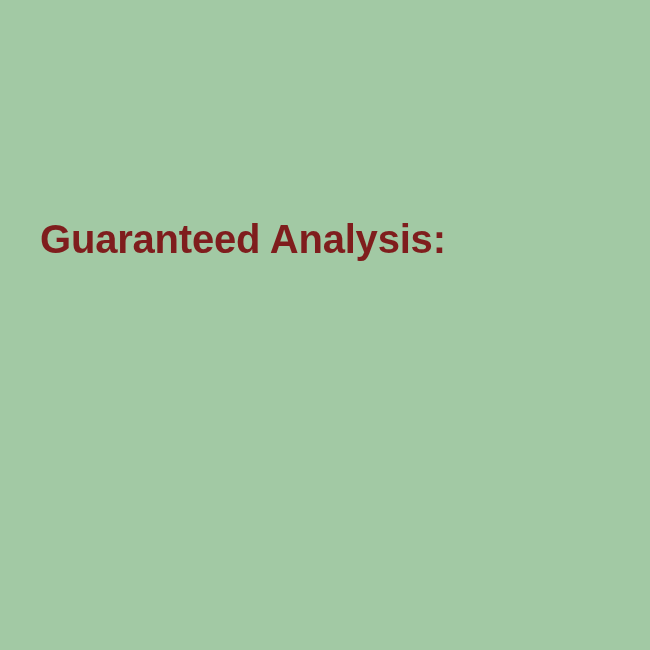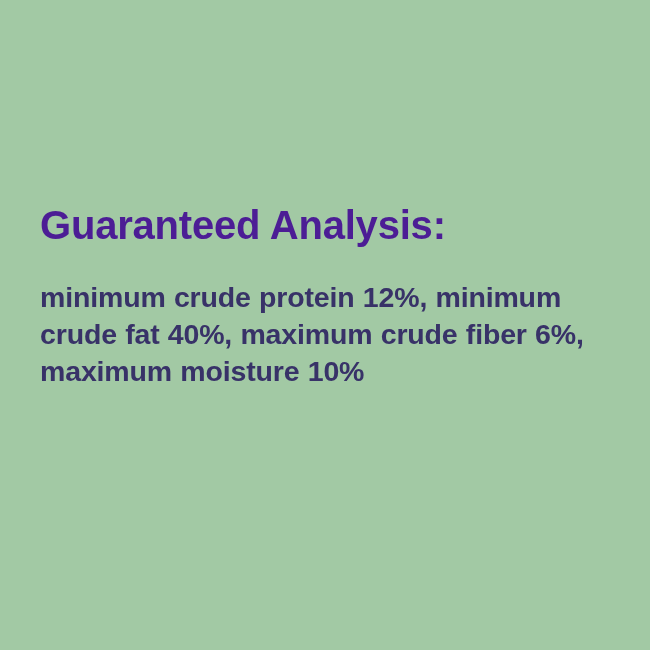--- a/index.html
+++ b/index.html
@@ -51,19 +51,18 @@
     word-spacing: 0.5px;
   }
 </style>
 </head>
 <body>
 
 <div id="card" style="background: rgb(162, 201, 164);">
 
   <div id="content-block">
 
-    <h1 id="heading" style="color: #4c1d95;">Guaranteed Analysis:</h1>
+    <h1 id="heading" style="color: #7f1d1d; margin-top: 14px;">Guaranteed Analysis:</h1>
 
-    <p id="analysis-body" style="color: rgb(56, 50, 104);">minimum crude protein 12%, minimum crude fat 40%, maximum crude fiber 6%, maximum moisture 10%</p>
 
   </div>
 
 </div>
 
 </body></html>

